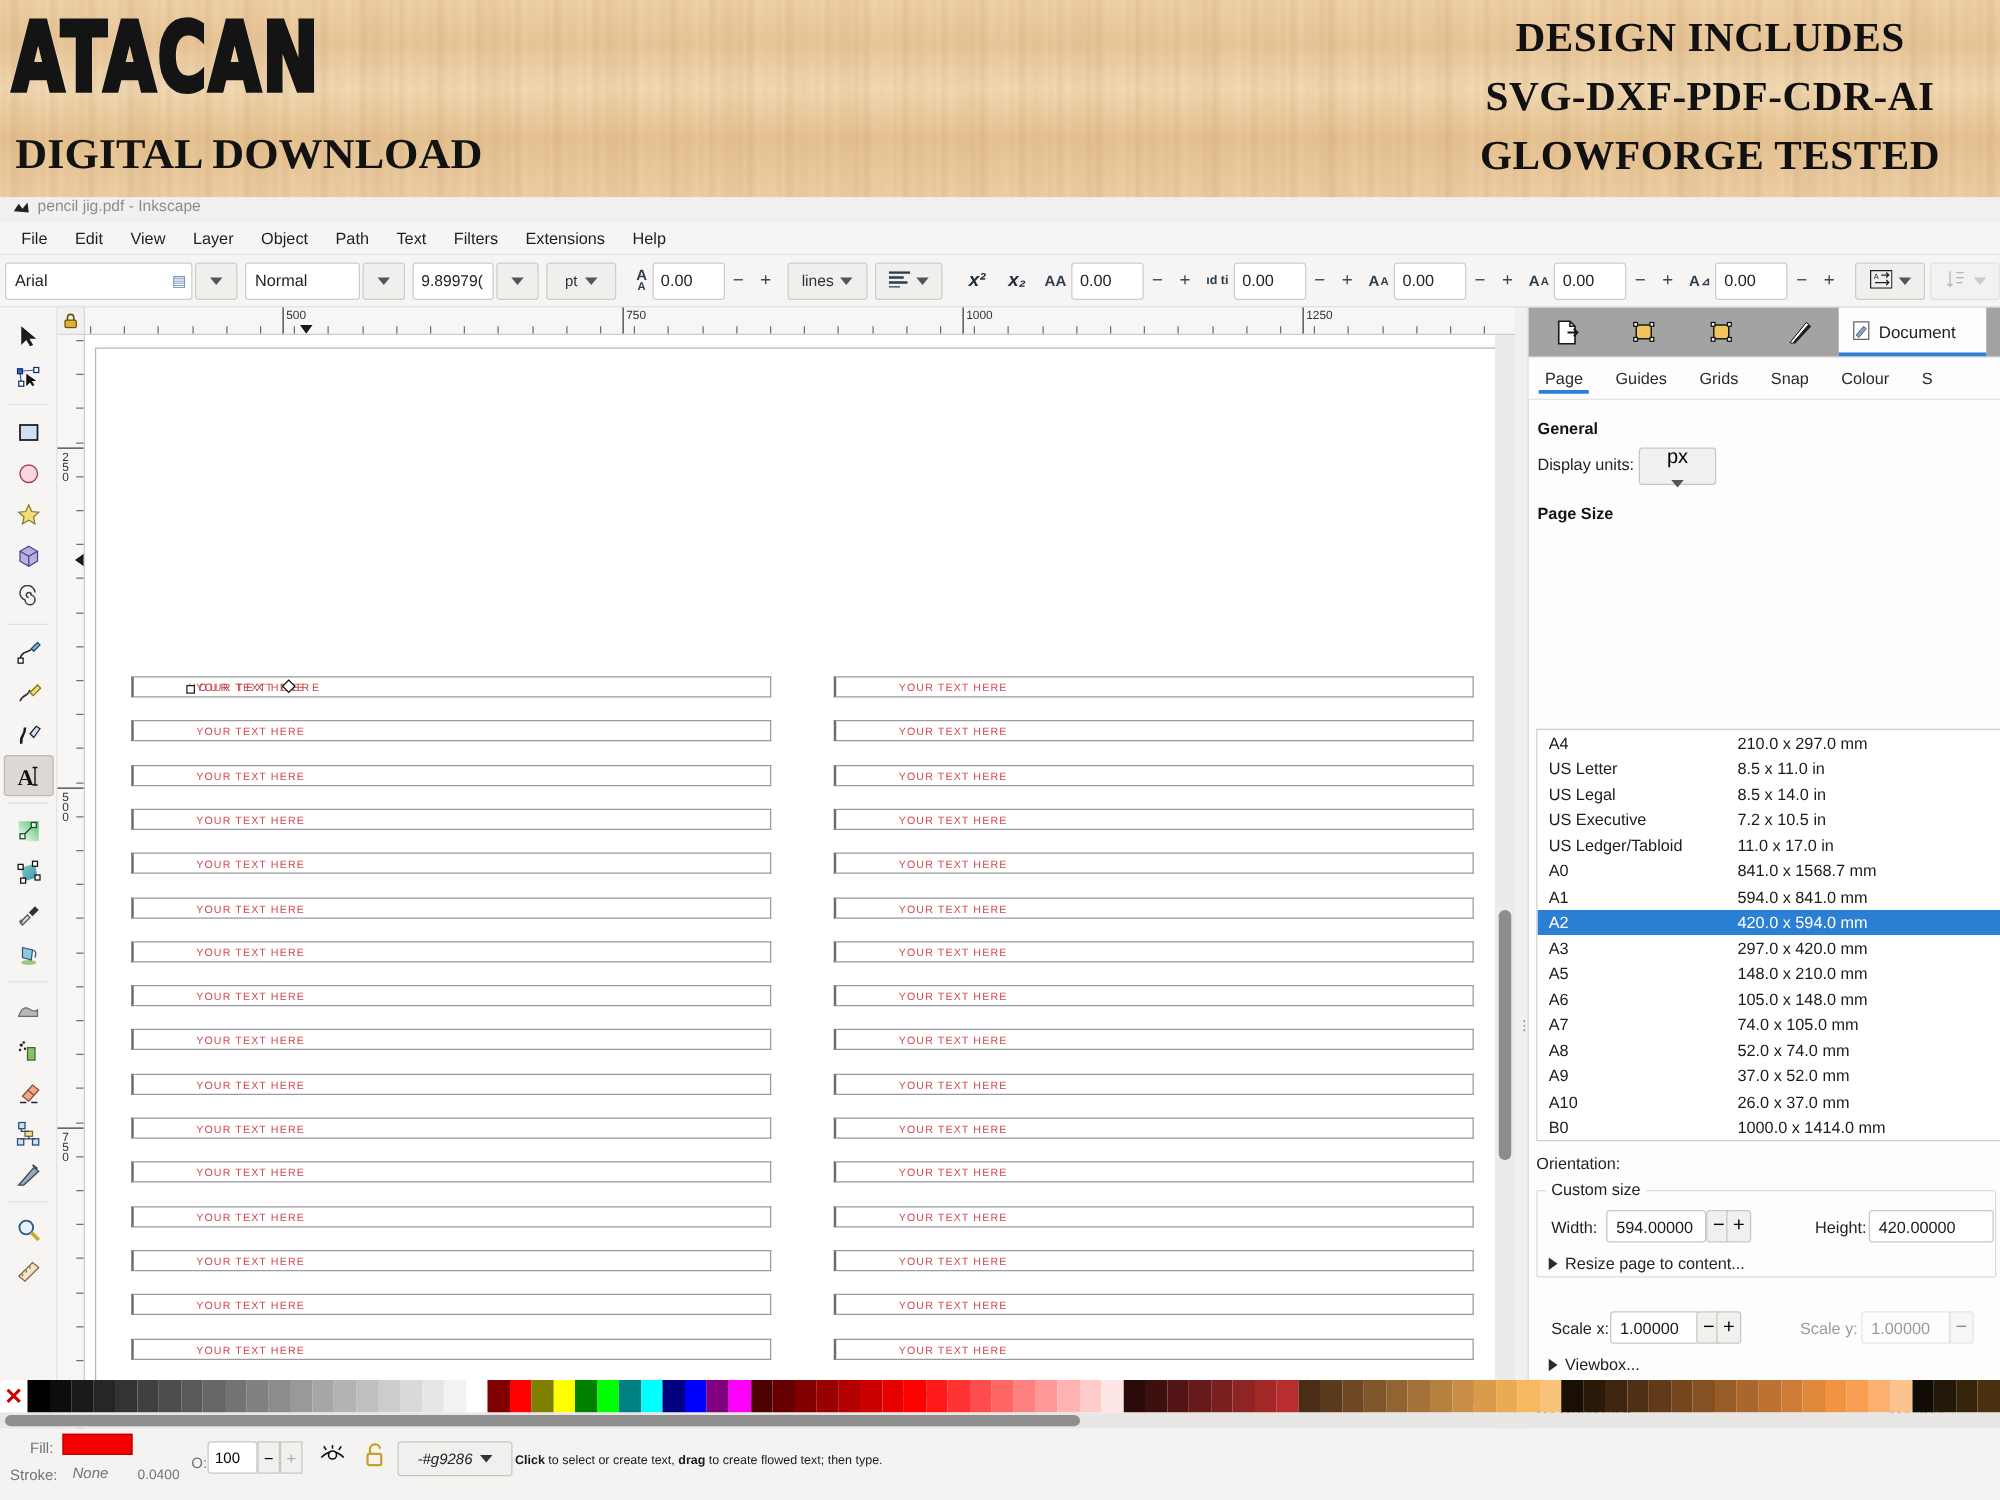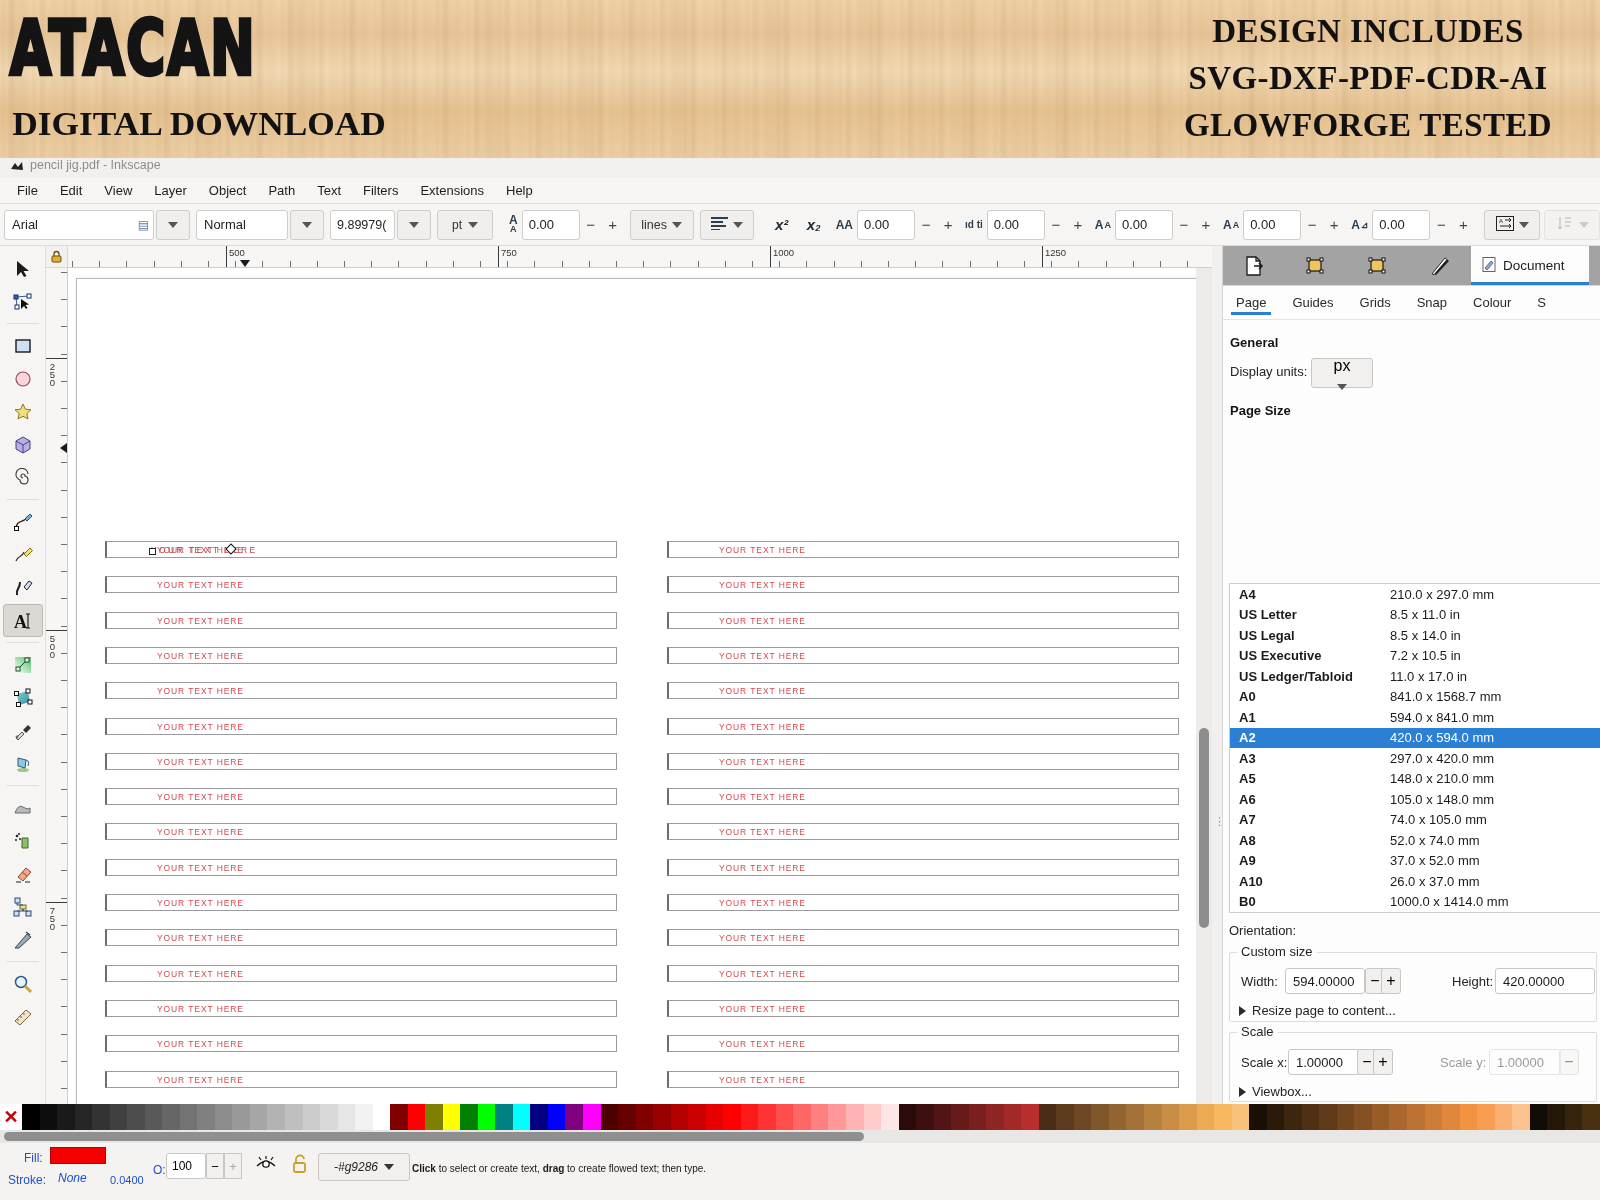--- a/index.html
+++ b/index.html
@@ -192,21 +192,21 @@
               display:flex;align-items:center;padding-left:7px;font-size:13px;color:#1b1b1b;}
   .dk-btn { background:#f1f0ee; border:1px solid #c9c7c4; border-radius:3px; height:26px;
             display:flex;align-items:center;justify-content:center;}
 
   #pagesize-list {
     position:absolute; left:1229px; top:425px; width:378px; height:330px;
     background:#fff; border:1px solid #cfcdca; overflow:hidden;
   }
   .ps-row { display:flex; height:20.5px; align-items:center; font-size:13px; color:#1b1b1b; }
   .ps-row.sel { background:#2b7fd4; color:#fff; }
-  .ps-name { width:160px; padding-left:9px;font-weight:bold; }
+  .ps-name { width:160px; padding-left:9px; }
 
   .chk { width:15px;height:15px;border:1.6px solid #b3b1ae;border-radius:3px;background:#fff;
          display:inline-block;vertical-align:middle; }
   .chk.on { background:#2b7fd4;border-color:#2b7fd4;position:relative; }
   .chk.on::after{content:"";position:absolute;left:4px;top:1px;width:4px;height:8px;
                  border:solid #fff;border-width:0 2px 2px 0;transform:rotate(42deg);}
 
   .fieldset { position:absolute; border:1px solid #dedcda; border-radius:2px; }
   .fs-legend { position:absolute; top:-9px; left:7px; background:#fdfdfd; padding:0 4px;
                font-size:13px; color:#232323; }
@@ -215,21 +215,21 @@
 
   
   #palette { position:absolute; left:0; top:946px; width:1600px; height:26px; display:flex; }
   #palette .px { height:26px; flex:1 1 auto; }
   #pal-x { width:22px;height:26px;display:flex;align-items:center;justify-content:center;
            background:#fff;color:#c00;font-size:18px;font-weight:bold;}
   #pal-scroll { position:absolute; left:0; top:972px; width:1600px; height:13px; background:#e8e7e5; }
   #pal-scroll .thumb { position:absolute;left:4px;top:2px;width:860px;height:9px;background:#8f8f8f;border-radius:5px;}
 
   #statusbar { position:absolute; left:0; top:985px; width:1600px; height:57px; background:#f4f3f1; }
-  .sb-lbl { font-size:12px; color:#1d4ed8; }
+  .sb-lbl { font-size:12px; color:#737373; }
 </style>
 </head>
 <body>
 
 <div id="banner">
   <div id="banner-right">
     <div>DESIGN INCLUDES</div>
     <div>SVG-DXF-PDF-CDR-AI</div>
     <div>GLOWFORGE TESTED</div>
   </div>
@@ -911,23 +911,20 @@
   <div class="dk-btn" style="position:absolute;left:1381px;top:810px;width:20px;">+</div>
   <div style="position:absolute;left:1452px;top:816px;" class="lbl">Height:</div>
   <div class="dk-field" style="position:absolute;left:1495px;top:810px;width:100px;">
     <span>420.00000</span>
   </div>
   <div style="position:absolute;left:1239px;top:845px;display:flex;align-items:center;gap:6px;">
     <i class="arrow-r"></i>
     <span class="lbl">Resize page to content...</span>
   </div>
 
-  <div class="fieldset" style="left:1229px;top:874px;width:368px;height:70px;">
-    <span class="fs-legend">Scale</span>
-  </div>
   <div style="position:absolute;left:1241px;top:897px;" class="lbl">Scale x:</div>
   <div class="dk-field" style="position:absolute;left:1288px;top:891px;width:72px;">
     <span>1.00000</span>
   </div>
   <div class="dk-btn" style="position:absolute;left:1357px;top:891px;width:20px;">−</div>
   <div class="dk-btn" style="position:absolute;left:1373px;top:891px;width:20px;">+</div>
   <div style="position:absolute;left:1440px;top:897px;opacity:0.45;" class="lbl">Scale y:</div>
   <div class="dk-field" style="position:absolute;left:1489px;top:891px;width:72px;opacity:0.45;">
     <span>1.00000</span>
   </div>

